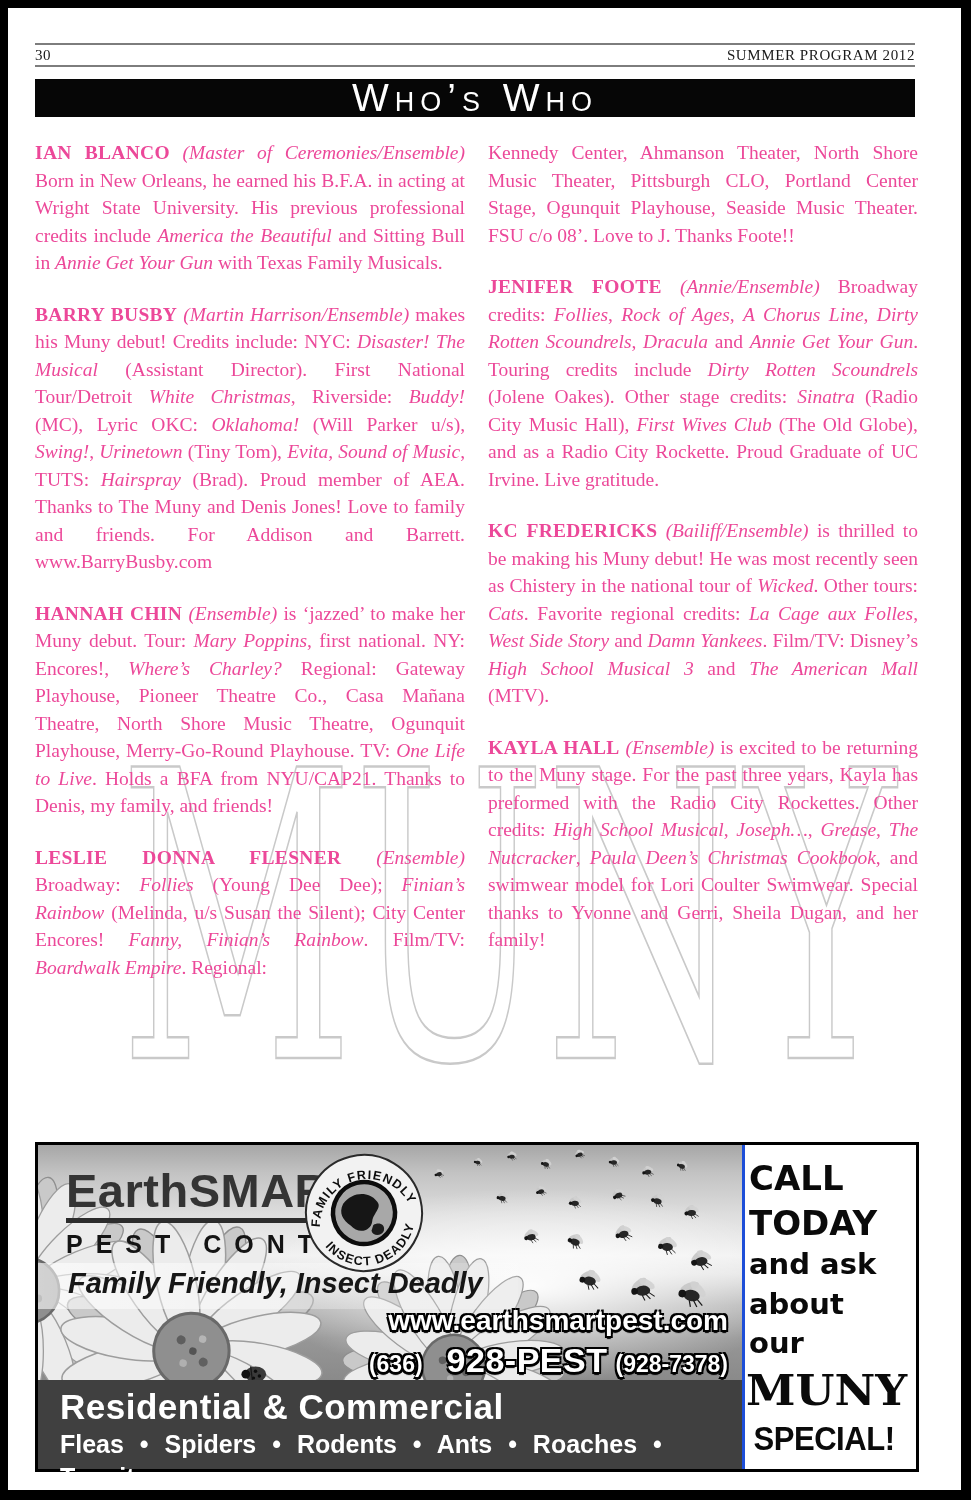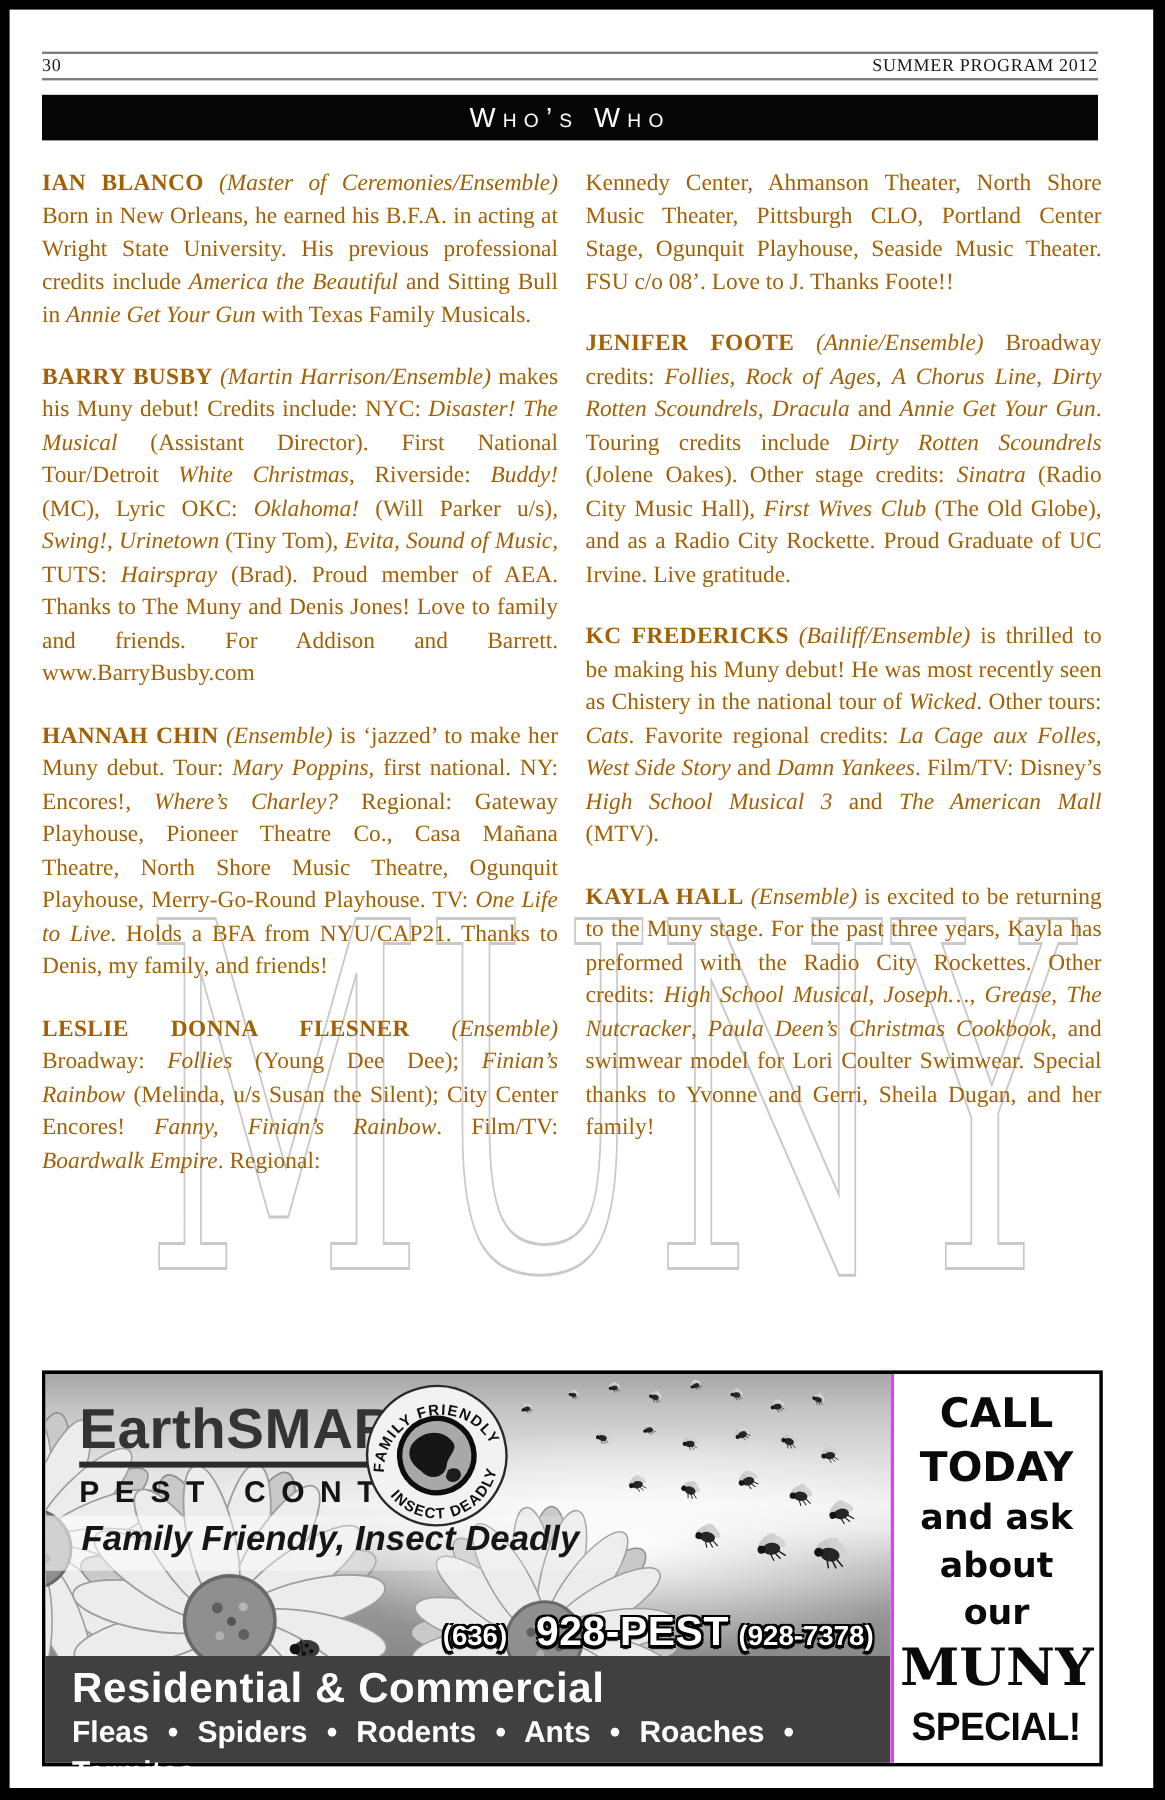--- a/index.html
+++ b/index.html
@@ -8,32 +8,32 @@
   .page{position:absolute;top:8px;left:8px;width:953px;height:1482px;background:#fff;}
 
   
   .rule{position:absolute;left:27px;width:880px;height:2px;background:#7d7d7d;}
   .rule.r1{top:35px;} .rule.r2{top:57px;}
   .header-row{position:absolute;left:27px;top:39px;width:880px;display:flex;
       justify-content:space-between;font-size:15px;letter-spacing:.6px;color:#1a1a1a;text-align:right;}
   .banner{position:absolute;left:27px;top:71px;width:880px;height:38px;background:#060606;
       display:flex;align-items:center;justify-content:center;}
   .banner span{color:#fff;font-family:"Liberation Sans",sans-serif;font-weight:400;
-      font-variant:small-caps;font-size:23px;letter-spacing:6px;}
+      font-variant:small-caps;font-size:39px;letter-spacing:6px;}
 
   
   .wm{position:absolute;line-height:1;font-family:"DejaVu Serif",serif;color:transparent;
       -webkit-text-stroke:2.5px #c9c9c9;z-index:0;white-space:nowrap;}
   .wm-the{left:190px;top:500px;font-size:300px;}
   .wm-muny{left:112px;top:712px;font-size:400px;transform:scaleX(.57);transform-origin:left top;}
 
   
   .columns{position:absolute;left:27px;top:131px;width:907px;z-index:1;}
   .col{position:absolute;top:0;width:430px;height:1000px;overflow:hidden;
-       font-size:19.5px;line-height:27.5px;color:#a16207;}
+       font-size:19.5px;line-height:27.5px;color:#ec4899;}
   .col-left{left:0;} .col-right{left:453px;}
   .col p{margin:0 0 24px;text-align:justify;}
   .col b{font-weight:bold;letter-spacing:.3px;}
 
   
   .ad{position:absolute;left:27px;top:1134px;width:878px;height:324px;border:3px solid #000;
       display:flex;z-index:2;background:#fff;}
   .ad-left{flex:1;display:flex;flex-direction:column;min-width:0;}
   .photo{position:relative;flex:1;overflow:hidden;
       background:
@@ -56,22 +56,22 @@
       font-weight:bold;font-size:28px;color:#fff;
       text-shadow:-2px -2px 0 #000,2px -2px 0 #000,-2px 2px 0 #000,2px 2px 0 #000,0 3px 1px #000;}
   .phone{position:absolute;right:14px;top:196px;z-index:4;display:flex;align-items:baseline;gap:8px;
       font-family:"Liberation Sans",sans-serif;font-weight:bold;color:#fff;
       text-shadow:-2px -2px 0 #000,2px -2px 0 #000,-2px 2px 0 #000,2px 2px 0 #000,0 3px 1px #000;text-align:right;}
   .phone .small{font-size:23px;} .phone .big{font-size:34px;letter-spacing:.5px;margin-left:16px;}
   .strip{height:82px;background:#404040;color:#fff;padding:7px 22px 0;
       font-family:"Liberation Sans",sans-serif;}
   .strip-1{font-size:35px;font-weight:bold;letter-spacing:.5px;line-height:40px;}
   .strip-2{font-size:25px;font-weight:bold;word-spacing:9px;line-height:33px;margin-top:1px;}
-  .side-panel{width:163px;border-left:3px solid #d946ef;background:#fff;display:flex;
-      flex-direction:column;align-items:center;justify-content:space-between;
+  .side-panel{width:163px;border-left:3px solid #1d4ed8;background:#fff;display:flex;
+      flex-direction:column;align-items:flex-start;justify-content:space-between;
       padding:16px 4px 14px;box-sizing:content-box;}
   .sp-line{font-family:"DejaVu Sans",sans-serif;font-weight:bold;color:#0a0a0a;line-height:1;}
   .sp-big{font-size:34px;} .sp-med{font-size:29px;}
   .sp-muny{font-family:"DejaVu Serif",serif;font-weight:bold;font-size:43px;line-height:1;
       color:#0a0a0a;transform:scaleX(1.04);}
   .sp-special{font-family:"Liberation Sans",sans-serif;font-weight:bold;font-size:33px;
       line-height:1;color:#0a0a0a;transform:scaleX(.94);letter-spacing:-.5px;}
 </style>
 </head>
 <body>
@@ -217,20 +217,21 @@
             </text>
             <text font-family="Liberation Sans, sans-serif" font-size="12.5" font-weight="bold" letter-spacing="1.2" fill="#0d0d0d">
               <textPath href="#arcBot" startOffset="50%" text-anchor="middle">INSECT DEADLY</textPath>
             </text>
             <circle r="31" fill="#a8a8a8" stroke="#0d0d0d" stroke-width="4.5"></circle>
             <path d="M -18,-14 C -6,-24 10,-20 15,-9 C 20,-1 9,2 6,10 C 2,20 -11,19 -16,9 C -22,2 -25,-6 -18,-14 Z" fill="#161616"></path>
             <path d="M 6,14 C 12,12 18,16 15,22 C 11,27 3,25 3,19 Z" fill="#1c1c1c"></path>
           </svg>
         </div>
 
+        <div class="website">www.earthsmartpest.com</div>
         <div class="phone">
           <span class="small">(636)</span>
           <span class="big">928-PEST</span>
           <span class="small">(928-7378)</span>
         </div>
       </div>
 
       <div class="strip">
         <div class="strip-1">Residential &amp; Commercial</div>
         <div class="strip-2">Fleas • Spiders • Rodents • Ants • Roaches • Termites</div>

